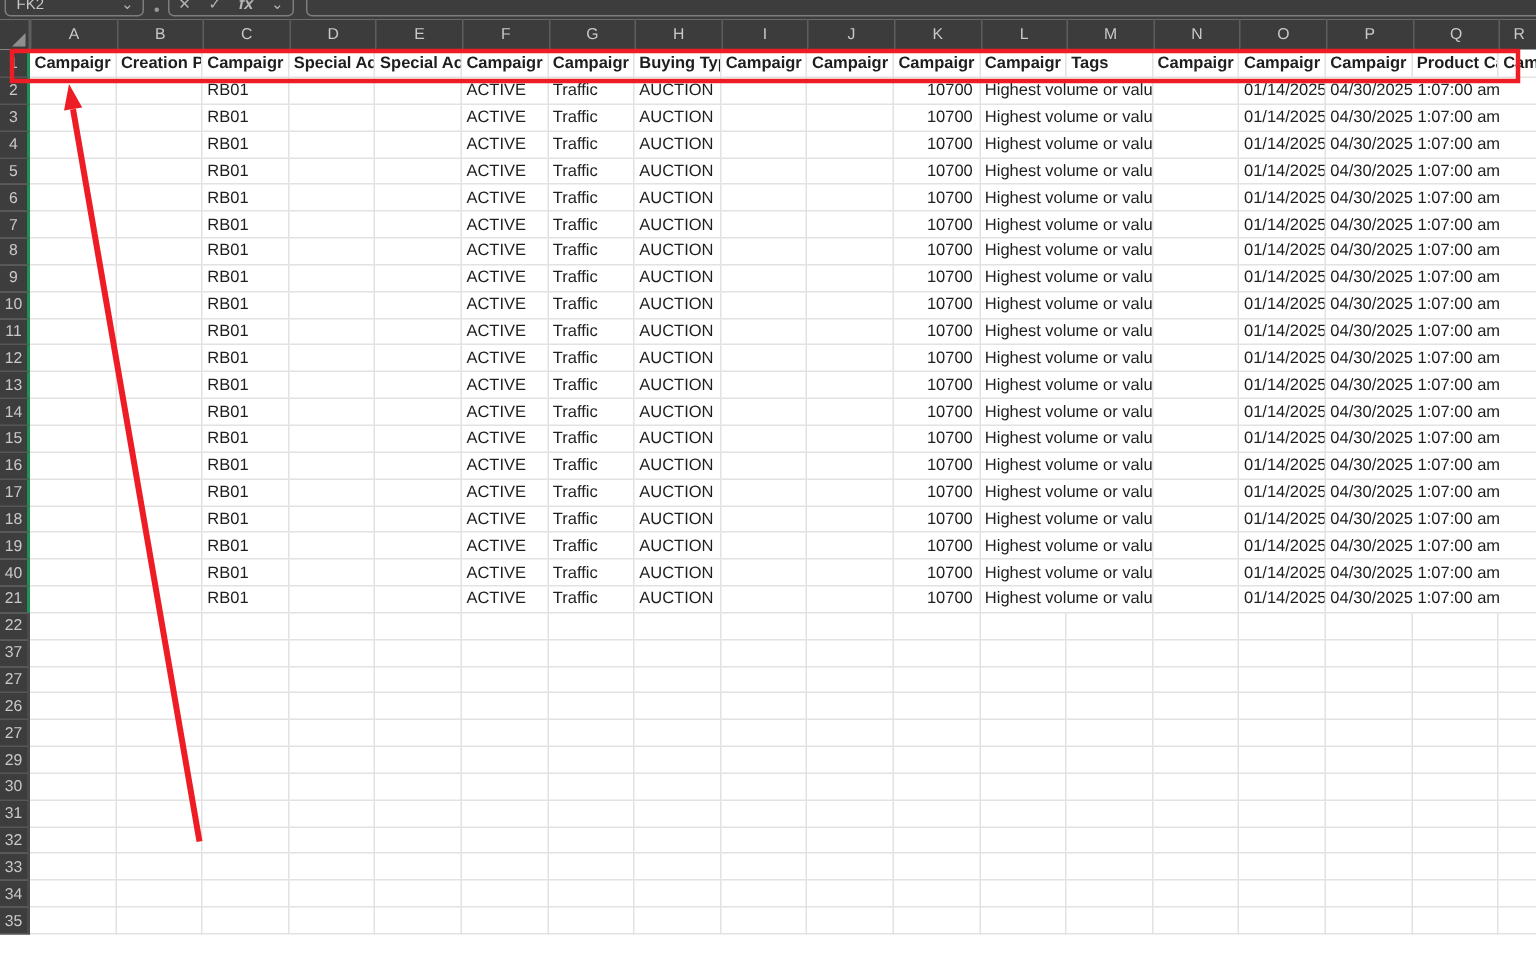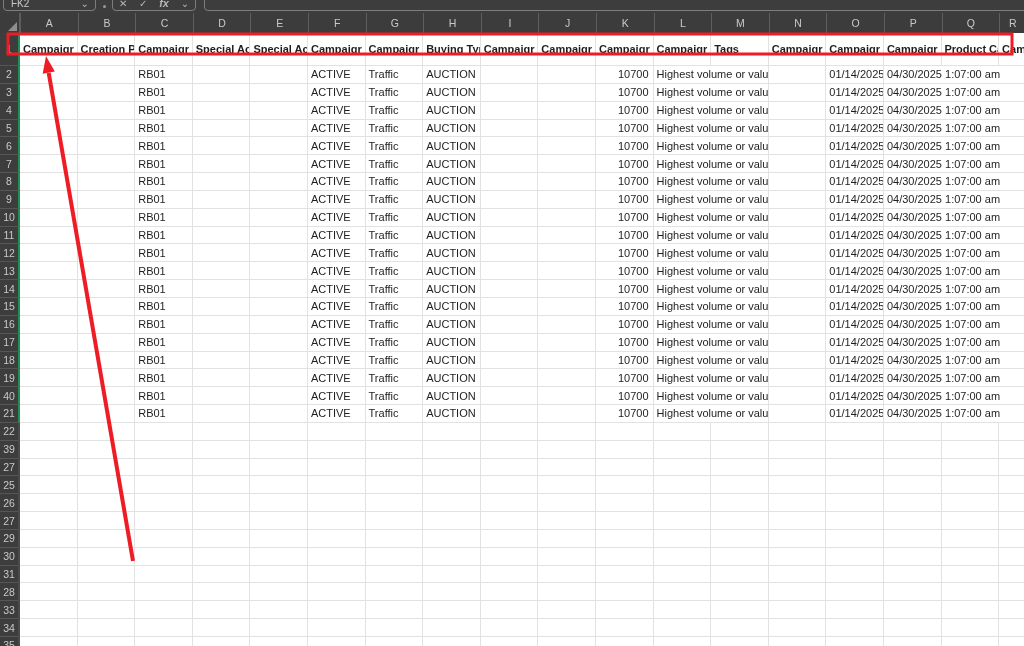--- a/index.html
+++ b/index.html
@@ -99,21 +99,21 @@
     <div class="colh" style="flex: 0 0 57.6px;">L</div>
     <div class="colh" style="flex: 0 0 57.6px;">M</div>
     <div class="colh" style="flex: 0 0 57.6px;">N</div>
     <div class="colh" style="flex: 0 0 57.6px;">O</div>
     <div class="colh" style="flex: 0 0 57.6px;">P</div>
     <div class="colh" style="flex: 0 0 57.6px;">Q</div>
     <div class="colh" style="flex: 0 0 26.4px;">R</div>
   </div>
 
 <div class="grid" id="grid">
-    <div class="row" style="height: 33px;">
+    <div class="row" style="height: 19px;">
       <div class="rh hl">1</div>
       <div class="cell h1" style="flex: 0 0 57.6px;">Campaigr</div>
       <div class="cell h1" style="flex: 0 0 57.6px;">Creation P</div>
       <div class="cell h1" style="flex: 0 0 57.6px;">Campaigr</div>
       <div class="cell h1" style="flex: 0 0 57.6px;">Special Ac</div>
       <div class="cell h1" style="flex: 0 0 57.6px;">Special Ac</div>
       <div class="cell h1" style="flex: 0 0 57.6px;">Campaigr</div>
       <div class="cell h1" style="flex: 0 0 57.6px;">Campaigr</div>
       <div class="cell h1" style="flex: 0 0 57.6px;">Buying Typ</div>
       <div class="cell h1" style="flex: 0 0 57.6px;">Campaigr</div>
@@ -502,21 +502,21 @@
       <div class="cell" style="flex: 0 0 57.6px;"></div>
       <div class="cell" style="flex: 0 0 57.6px;"></div>
       <div class="cell" style="flex: 0 0 57.6px;"></div>
       <div class="cell" style="flex: 0 0 57.6px;"></div>
       <div class="cell" style="flex: 0 0 57.6px;"></div>
       <div class="cell" style="flex: 0 0 57.6px;"></div>
       <div class="cell" style="flex: 0 0 57.6px;"></div>
       <div class="cell" style="flex: 0 0 26.4px;"></div>
     </div>
     <div class="row" style="height: 17.85px;">
-      <div class="rh">39</div>
+      <div class="rh">37</div>
       <div class="cell" style="flex: 0 0 57.6px;"></div>
       <div class="cell" style="flex: 0 0 57.6px;"></div>
       <div class="cell" style="flex: 0 0 57.6px;"></div>
       <div class="cell" style="flex: 0 0 57.6px;"></div>
       <div class="cell" style="flex: 0 0 57.6px;"></div>
       <div class="cell" style="flex: 0 0 57.6px;"></div>
       <div class="cell" style="flex: 0 0 57.6px;"></div>
       <div class="cell" style="flex: 0 0 57.6px;"></div>
       <div class="cell" style="flex: 0 0 57.6px;"></div>
       <div class="cell" style="flex: 0 0 57.6px;"></div>
@@ -544,41 +544,20 @@
       <div class="cell" style="flex: 0 0 57.6px;"></div>
       <div class="cell" style="flex: 0 0 57.6px;"></div>
       <div class="cell" style="flex: 0 0 57.6px;"></div>
       <div class="cell" style="flex: 0 0 57.6px;"></div>
       <div class="cell" style="flex: 0 0 57.6px;"></div>
       <div class="cell" style="flex: 0 0 57.6px;"></div>
       <div class="cell" style="flex: 0 0 57.6px;"></div>
       <div class="cell" style="flex: 0 0 26.4px;"></div>
     </div>
     <div class="row" style="height: 17.85px;">
-      <div class="rh">25</div>
-      <div class="cell" style="flex: 0 0 57.6px;"></div>
-      <div class="cell" style="flex: 0 0 57.6px;"></div>
-      <div class="cell" style="flex: 0 0 57.6px;"></div>
-      <div class="cell" style="flex: 0 0 57.6px;"></div>
-      <div class="cell" style="flex: 0 0 57.6px;"></div>
-      <div class="cell" style="flex: 0 0 57.6px;"></div>
-      <div class="cell" style="flex: 0 0 57.6px;"></div>
-      <div class="cell" style="flex: 0 0 57.6px;"></div>
-      <div class="cell" style="flex: 0 0 57.6px;"></div>
-      <div class="cell" style="flex: 0 0 57.6px;"></div>
-      <div class="cell" style="flex: 0 0 57.6px;"></div>
-      <div class="cell" style="flex: 0 0 57.6px;"></div>
-      <div class="cell" style="flex: 0 0 57.6px;"></div>
-      <div class="cell" style="flex: 0 0 57.6px;"></div>
-      <div class="cell" style="flex: 0 0 57.6px;"></div>
-      <div class="cell" style="flex: 0 0 57.6px;"></div>
-      <div class="cell" style="flex: 0 0 57.6px;"></div>
-      <div class="cell" style="flex: 0 0 26.4px;"></div>
-    </div>
-    <div class="row" style="height: 17.85px;">
       <div class="rh">26</div>
       <div class="cell" style="flex: 0 0 57.6px;"></div>
       <div class="cell" style="flex: 0 0 57.6px;"></div>
       <div class="cell" style="flex: 0 0 57.6px;"></div>
       <div class="cell" style="flex: 0 0 57.6px;"></div>
       <div class="cell" style="flex: 0 0 57.6px;"></div>
       <div class="cell" style="flex: 0 0 57.6px;"></div>
       <div class="cell" style="flex: 0 0 57.6px;"></div>
       <div class="cell" style="flex: 0 0 57.6px;"></div>
       <div class="cell" style="flex: 0 0 57.6px;"></div>
@@ -670,21 +649,21 @@
       <div class="cell" style="flex: 0 0 57.6px;"></div>
       <div class="cell" style="flex: 0 0 57.6px;"></div>
       <div class="cell" style="flex: 0 0 57.6px;"></div>
       <div class="cell" style="flex: 0 0 57.6px;"></div>
       <div class="cell" style="flex: 0 0 57.6px;"></div>
       <div class="cell" style="flex: 0 0 57.6px;"></div>
       <div class="cell" style="flex: 0 0 57.6px;"></div>
       <div class="cell" style="flex: 0 0 26.4px;"></div>
     </div>
     <div class="row" style="height: 17.85px;">
-      <div class="rh">28</div>
+      <div class="rh">32</div>
       <div class="cell" style="flex: 0 0 57.6px;"></div>
       <div class="cell" style="flex: 0 0 57.6px;"></div>
       <div class="cell" style="flex: 0 0 57.6px;"></div>
       <div class="cell" style="flex: 0 0 57.6px;"></div>
       <div class="cell" style="flex: 0 0 57.6px;"></div>
       <div class="cell" style="flex: 0 0 57.6px;"></div>
       <div class="cell" style="flex: 0 0 57.6px;"></div>
       <div class="cell" style="flex: 0 0 57.6px;"></div>
       <div class="cell" style="flex: 0 0 57.6px;"></div>
       <div class="cell" style="flex: 0 0 57.6px;"></div>

